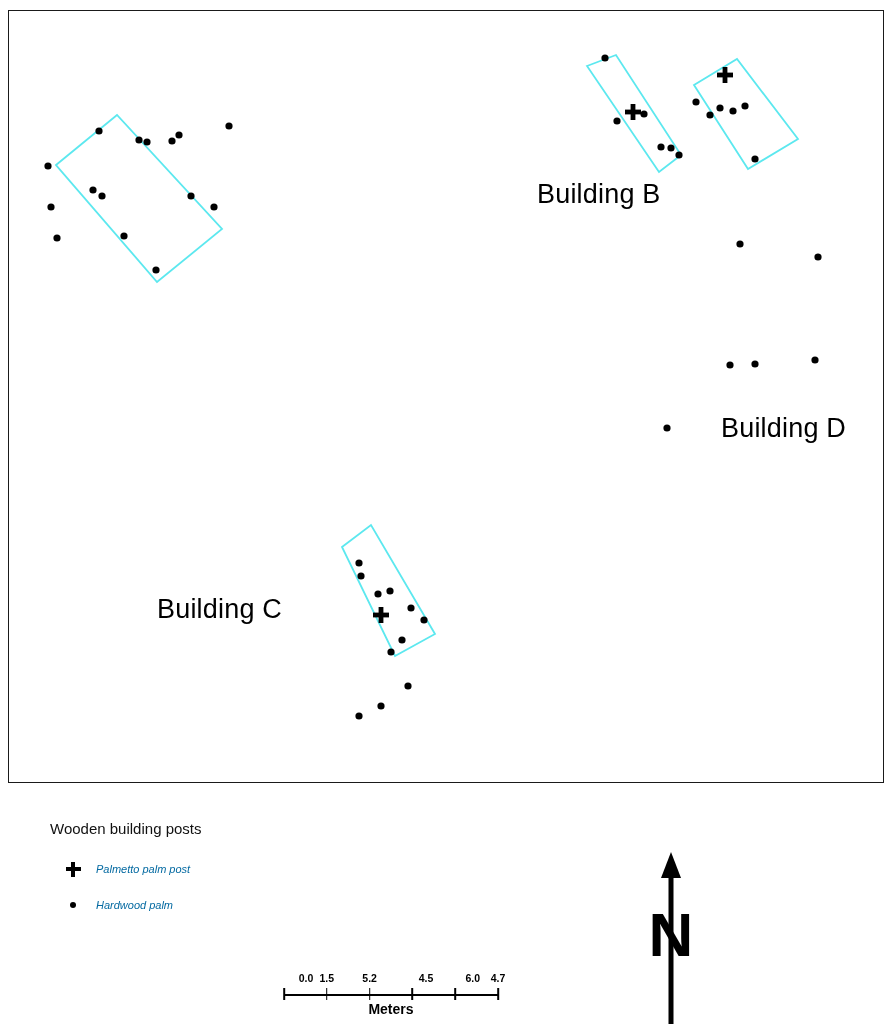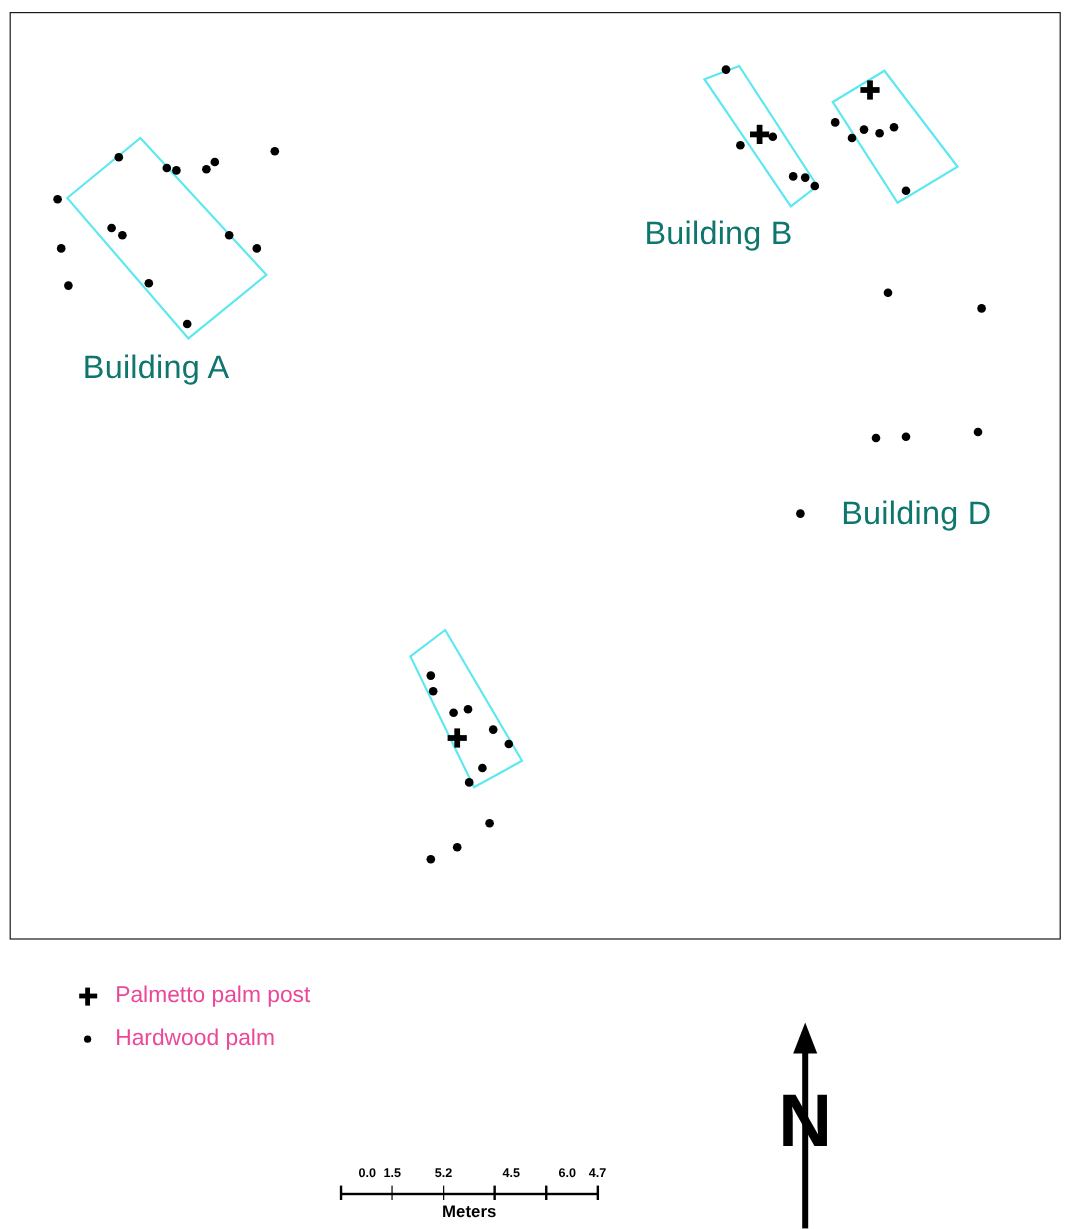--- a/index.html
+++ b/index.html
@@ -28,21 +28,21 @@
   }
   #map-svg {
     position: absolute;
     left: 0;
     top: 0;
   }
   .bld-label {
     position: absolute;
     font-family: "Liberation Sans", sans-serif;
     font-size: 27px;
-    color: #0f766e;
+    color: #000000;
     white-space: nowrap;
     letter-spacing: 0.2px;
   }
   #legend {
     position: absolute;
     left: 50px;
     top: 820px;
     width: 420px;
   }
   #legend-title {
@@ -59,22 +59,23 @@
   .legend-sym {
     width: 46px;
     text-align: center;
     flex: 0 0 46px;
     display: flex;
     align-items: center;
     justify-content: center;
     height: 20px;
   }
   .legend-text {
-    font-size: 19px;
-    color: #ec4899;
+    font-size: 11px;
+    color: #0369a1;
+    font-style: italic;
   }
   .cross-sym {
     position: relative;
     width: 15px;
     height: 15px;
   }
   .cross-sym::before, .cross-sym::after {
     content: "";
     position: absolute;
     background: #000;
@@ -212,26 +213,27 @@
       </g>
       <g>
         <rect x="713.6" y="56" width="4.8" height="16" fill="#000000"></rect>
         <rect x="708" y="61.6" width="16" height="4.8" fill="#000000"></rect>
       </g>
       <g>
         <rect x="369.6" y="596" width="4.8" height="16" fill="#000000"></rect>
         <rect x="364" y="601.6" width="16" height="4.8" fill="#000000"></rect>
       </g>
     </svg>
-  <div class="bld-label" style="left: 60px; top: 280px;">Building A</div>
   <div class="bld-label" style="left: 528px; top: 168px;">Building B</div>
-  <div class="bld-label" style="left: 692px; top: 402px;">Building D</div>
+  <div class="bld-label" style="left: 148px; top: 583px;">Building C</div>
+  <div class="bld-label" style="left: 712px; top: 402px;">Building D</div>
 </div>
 
 <div id="legend">
+  <div id="legend-title">Wooden building posts</div>
   <div class="legend-row">
     <span class="legend-sym">
         <span class="cross-sym"></span>
       </span>
     <span class="legend-text">Palmetto palm post</span>
   </div>
   <div class="legend-row">
     <span class="legend-sym">
         <span class="dot-sym"></span>
       </span>

